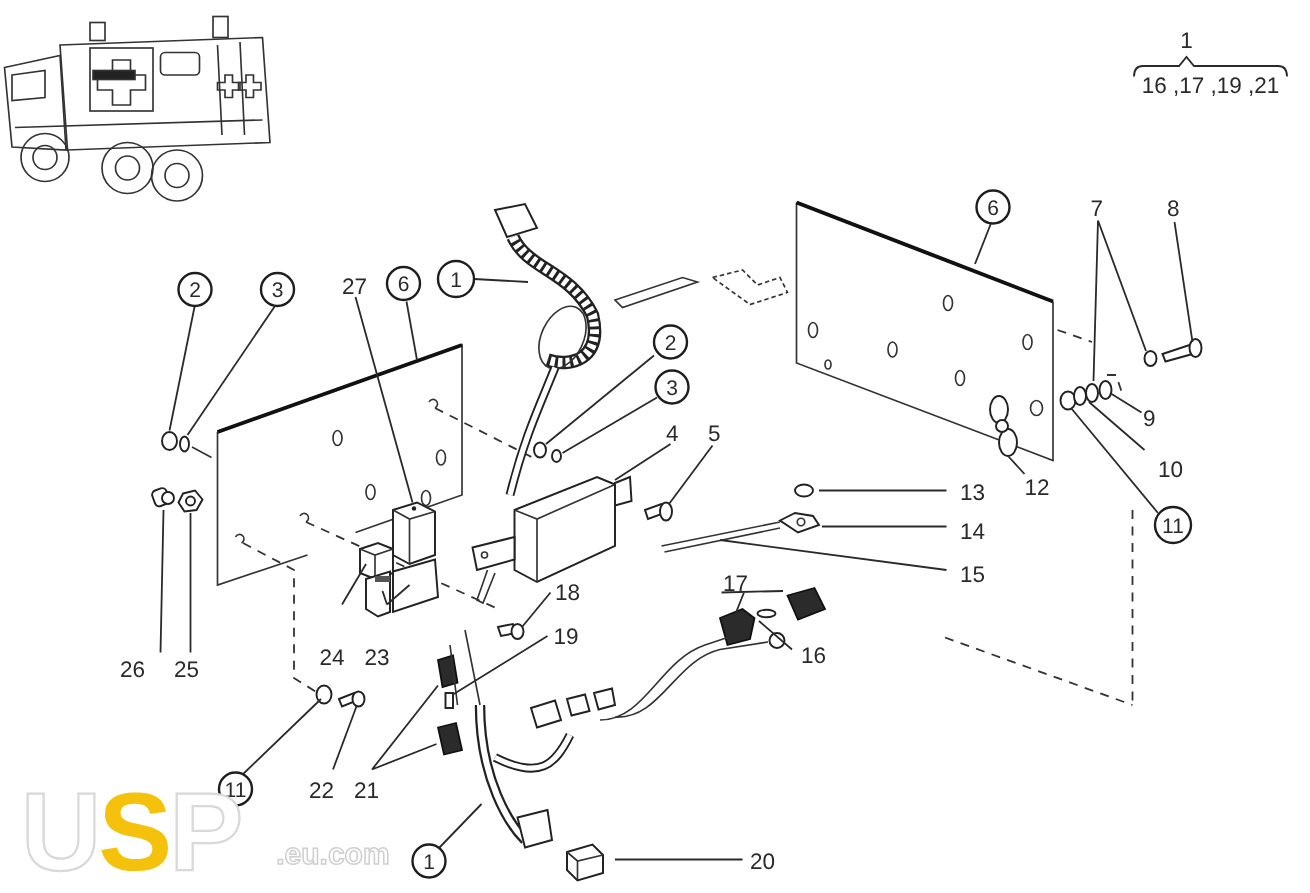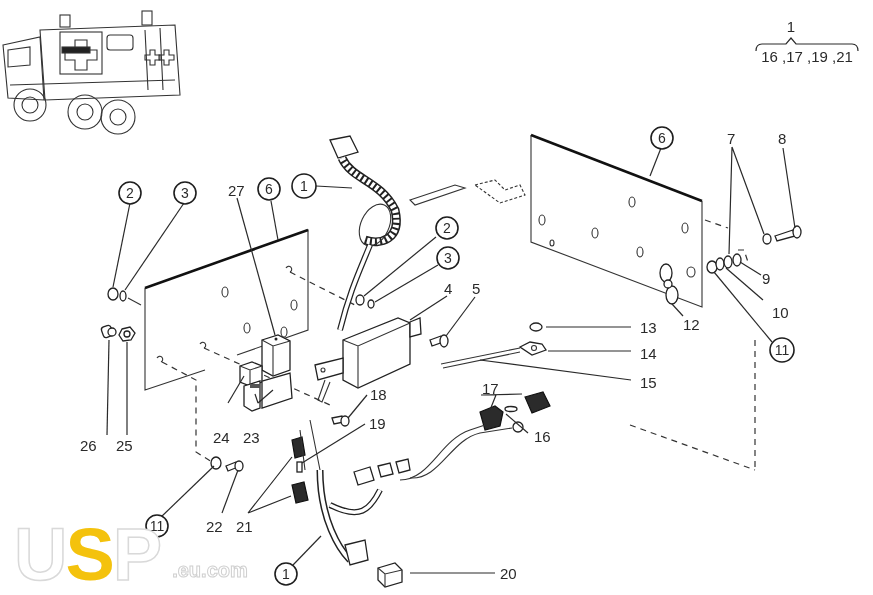--- a/index.html
+++ b/index.html
@@ -13,21 +13,21 @@
   .thick { stroke:#111; stroke-width:2.6; fill:none; }
   .dash { stroke:#333; stroke-width:1.2; fill:none; stroke-dasharray:6 5; }
   .part { stroke:#222; stroke-width:1.3; fill:#fff; }
   .dark { stroke:#111; stroke-width:1.2; fill:#2b2b2b; }
   .circ { stroke:#1e1e1e; stroke-width:1.6; fill:#fff; }
   #logo { position:absolute; left:14px; top:520px; height:70px; display:flex; align-items:flex-end; }
   #logo .u, #logo .p { font-family:"Liberation Sans", sans-serif; font-weight:bold; font-size:74px; line-height:70px;
       color:#fff; -webkit-text-stroke:1.5px #d9d9d9; letter-spacing:-2px; }
   #logo .s { font-family:"Liberation Sans", sans-serif; font-weight:bold; font-size:74px; line-height:70px; color:#f4c20d; letter-spacing:-2px; }
   #logo .dom { font-family:"Liberation Sans", sans-serif; font-weight:bold; font-size:20px; color:#fff;
-      -webkit-text-stroke:1px #cfcfcf; margin-left:12px; margin-bottom:8px; }
+      -webkit-text-stroke:1px #cfcfcf; margin-left:24px; margin-bottom:8px; }
 </style>
 </head>
 <body>
 
 <svg id="diagram" viewBox="0 0 873 595" xmlns="http://www.w3.org/2000/svg">
 
   <g class="thin">
     <path d="M40 30 L175 25 L180 95 L45 100 Z"></path>
     <path d="M3 45 L40 37 L44 100 L8 98 Z"></path>
     <path d="M8 50 L30 47 L30 65 L8 67 Z"></path>

